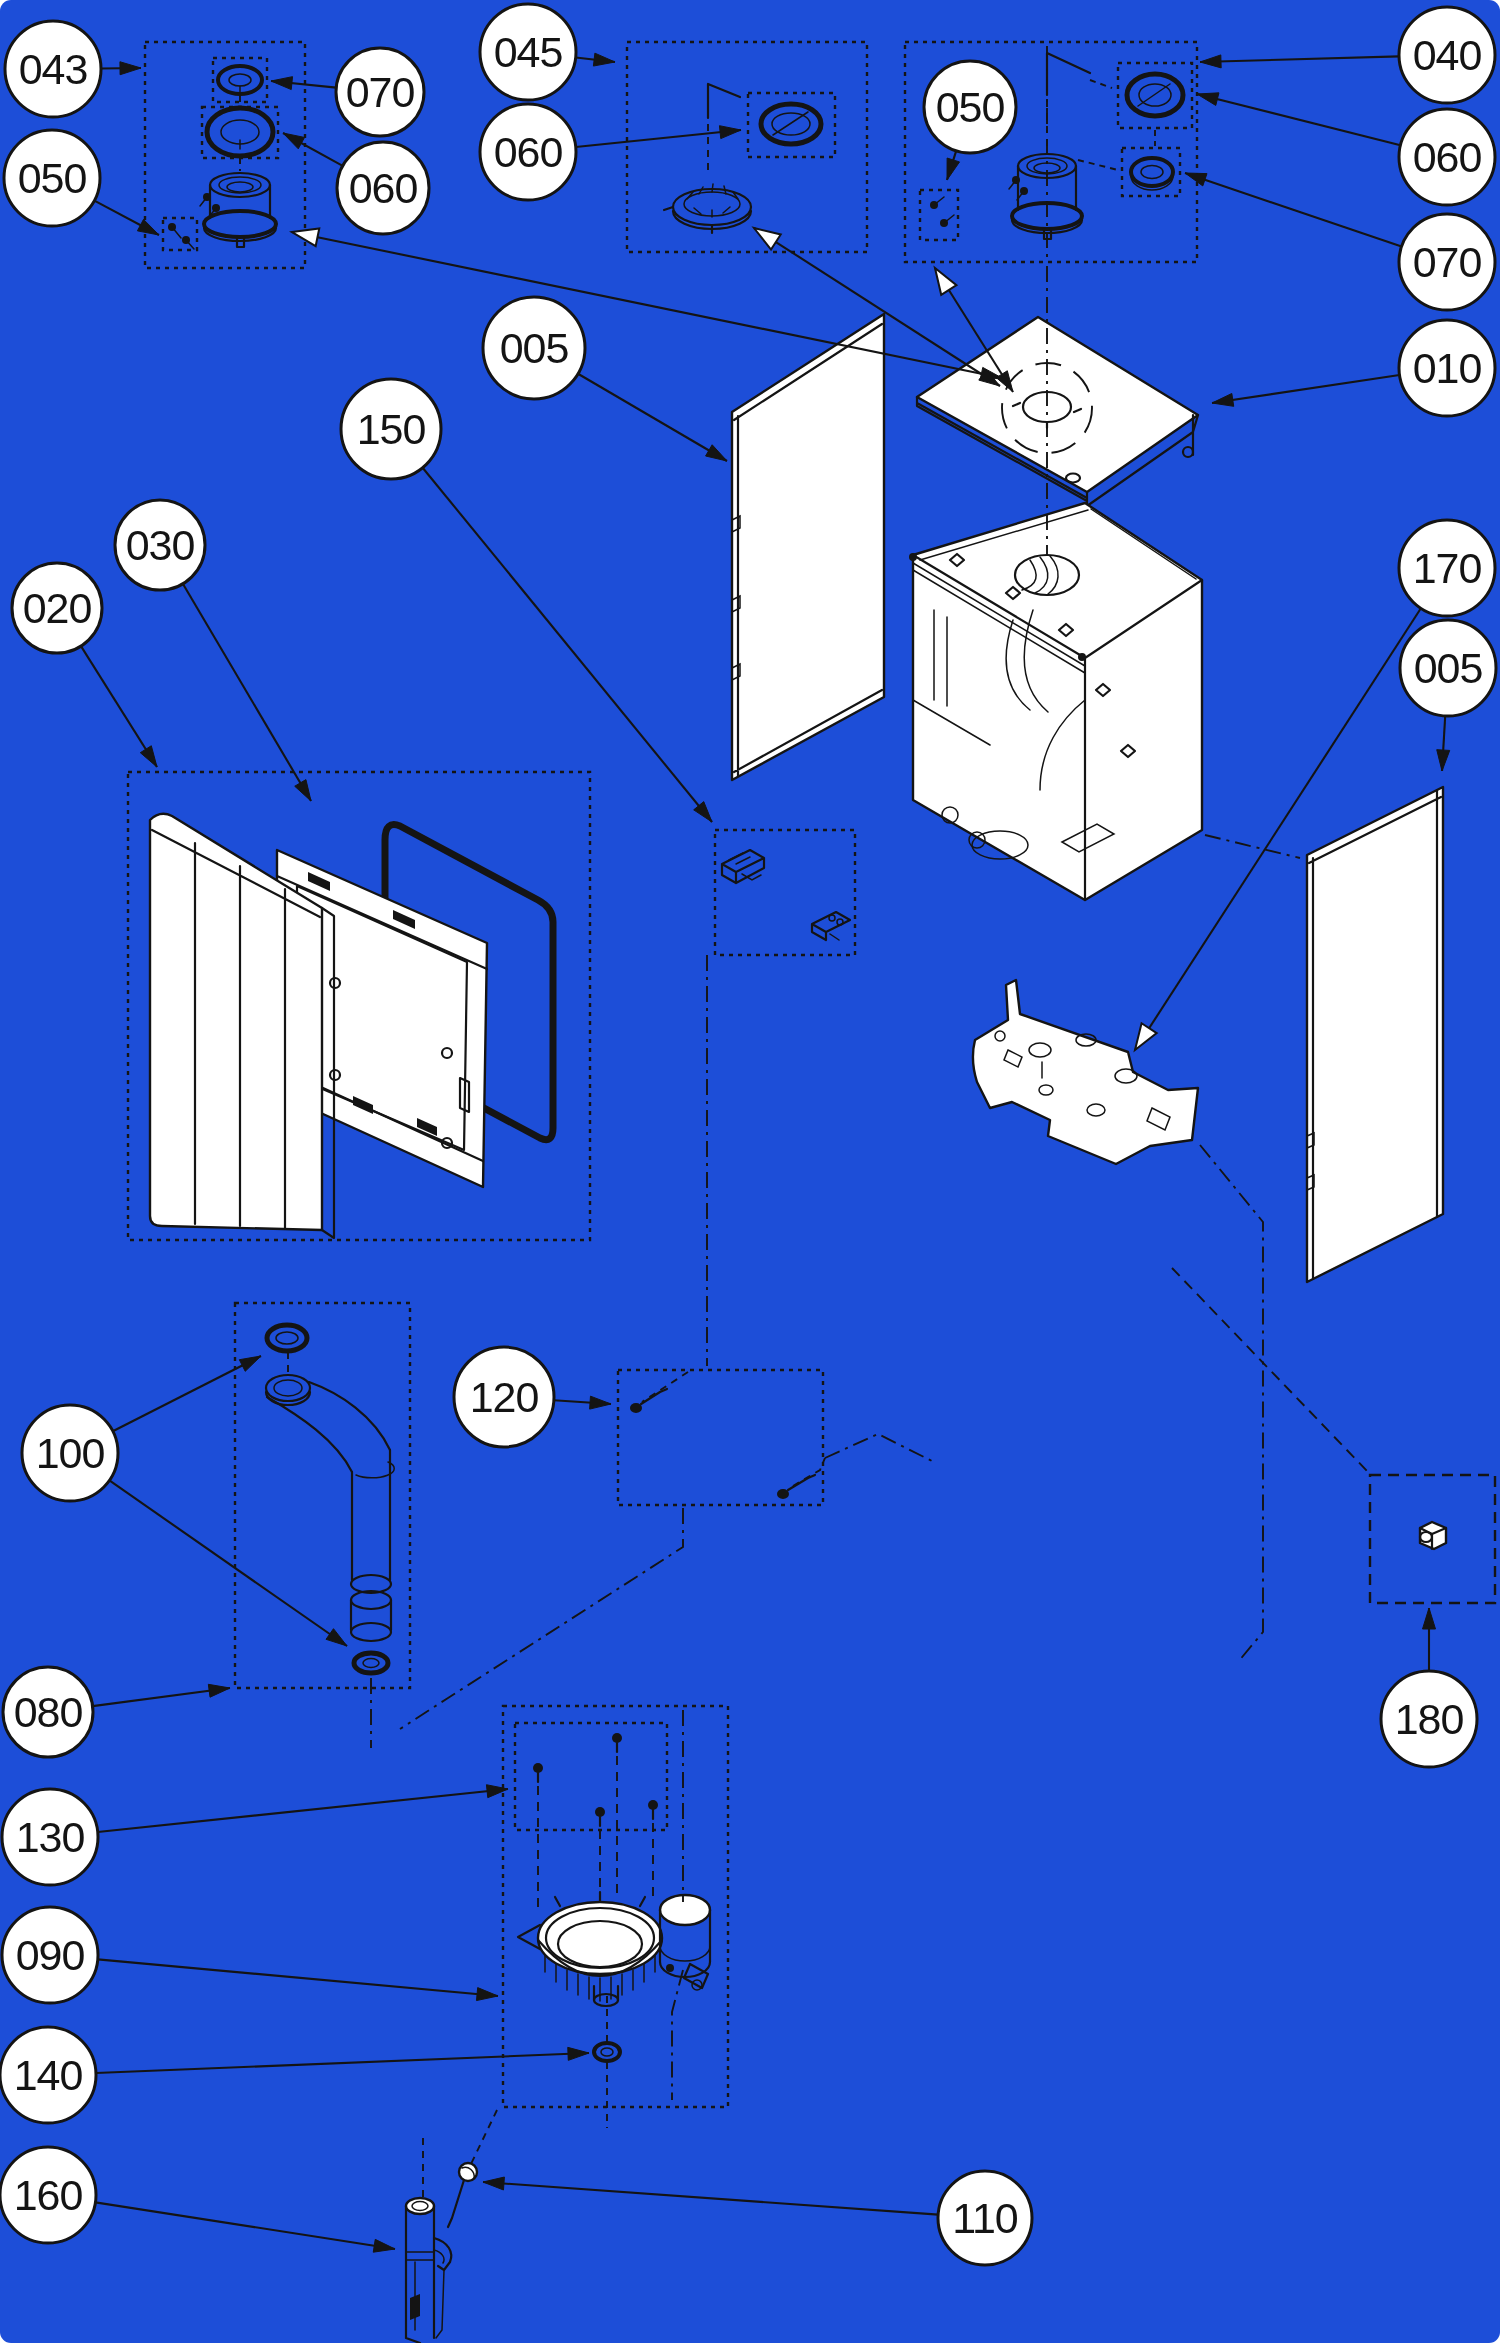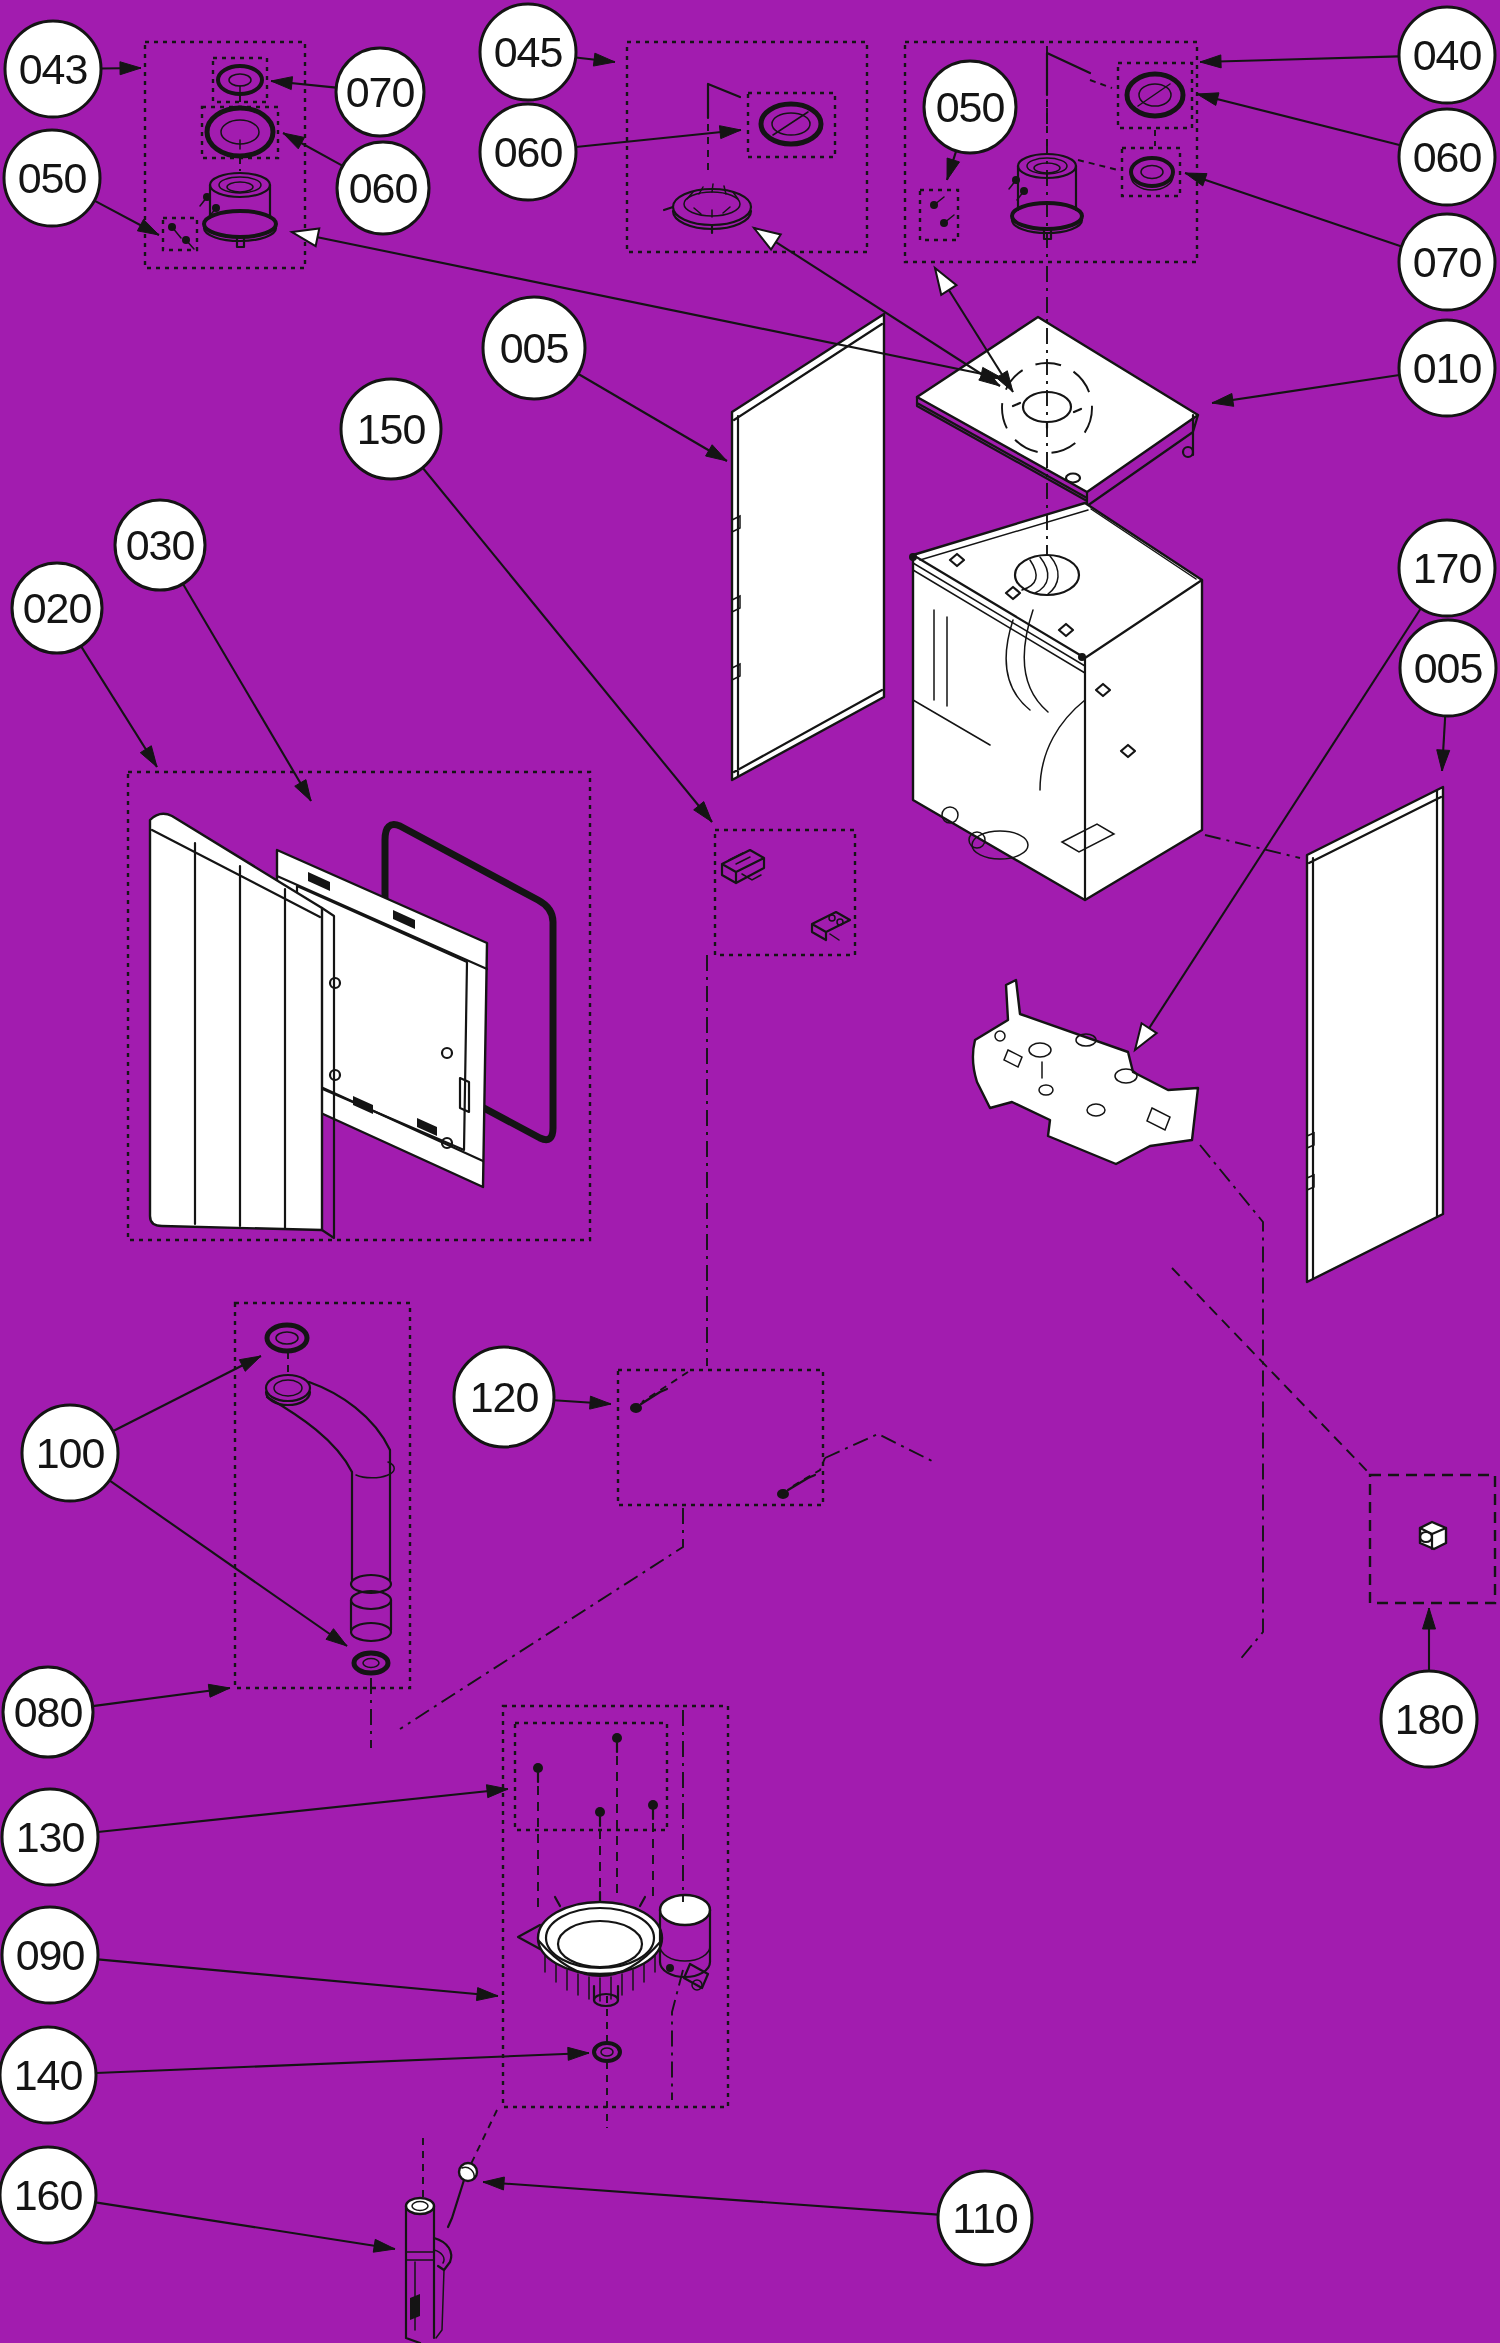--- a/index.html
+++ b/index.html
@@ -1,17 +1,17 @@
 <!DOCTYPE html>
 <html><head>
 <meta charset="utf-8">
 <style>
   html,body{margin:0;padding:0;background:#fff;}
-  #stage{position:relative;width:1500px;height:2343px;background:#a21caf;overflow:hidden;
-         font-family:"Liberation Sans",sans-serif;}
+  #stage{position:relative;width:1500px;height:2343px;background:#1d4ed8;overflow:hidden;
+         font-family:"Liberation Sans",sans-serif;border-radius:11px;}
   svg{display:block}
   .ln{fill:none;stroke:#141414;stroke-width:2.2;stroke-linecap:round;stroke-linejoin:round}
   .th{fill:none;stroke:#141414;stroke-width:1.5;stroke-linecap:round}
   .fw{fill:#ffffff;stroke:#141414;stroke-width:2.4;stroke-linejoin:round}
   .rg{fill:none;stroke:#141414;stroke-width:5}
   .rg2{fill:none;stroke:#141414;stroke-width:4}
   .bk{fill:#141414;stroke:none}
   .gask{fill:none;stroke:#141414;stroke-width:7;stroke-linejoin:round}
   .callout-circle{fill:#fff;stroke:#141414;stroke-width:3}
   .callout-label{fill:#141414;font-size:43px;font-weight:500;letter-spacing:-1px;

